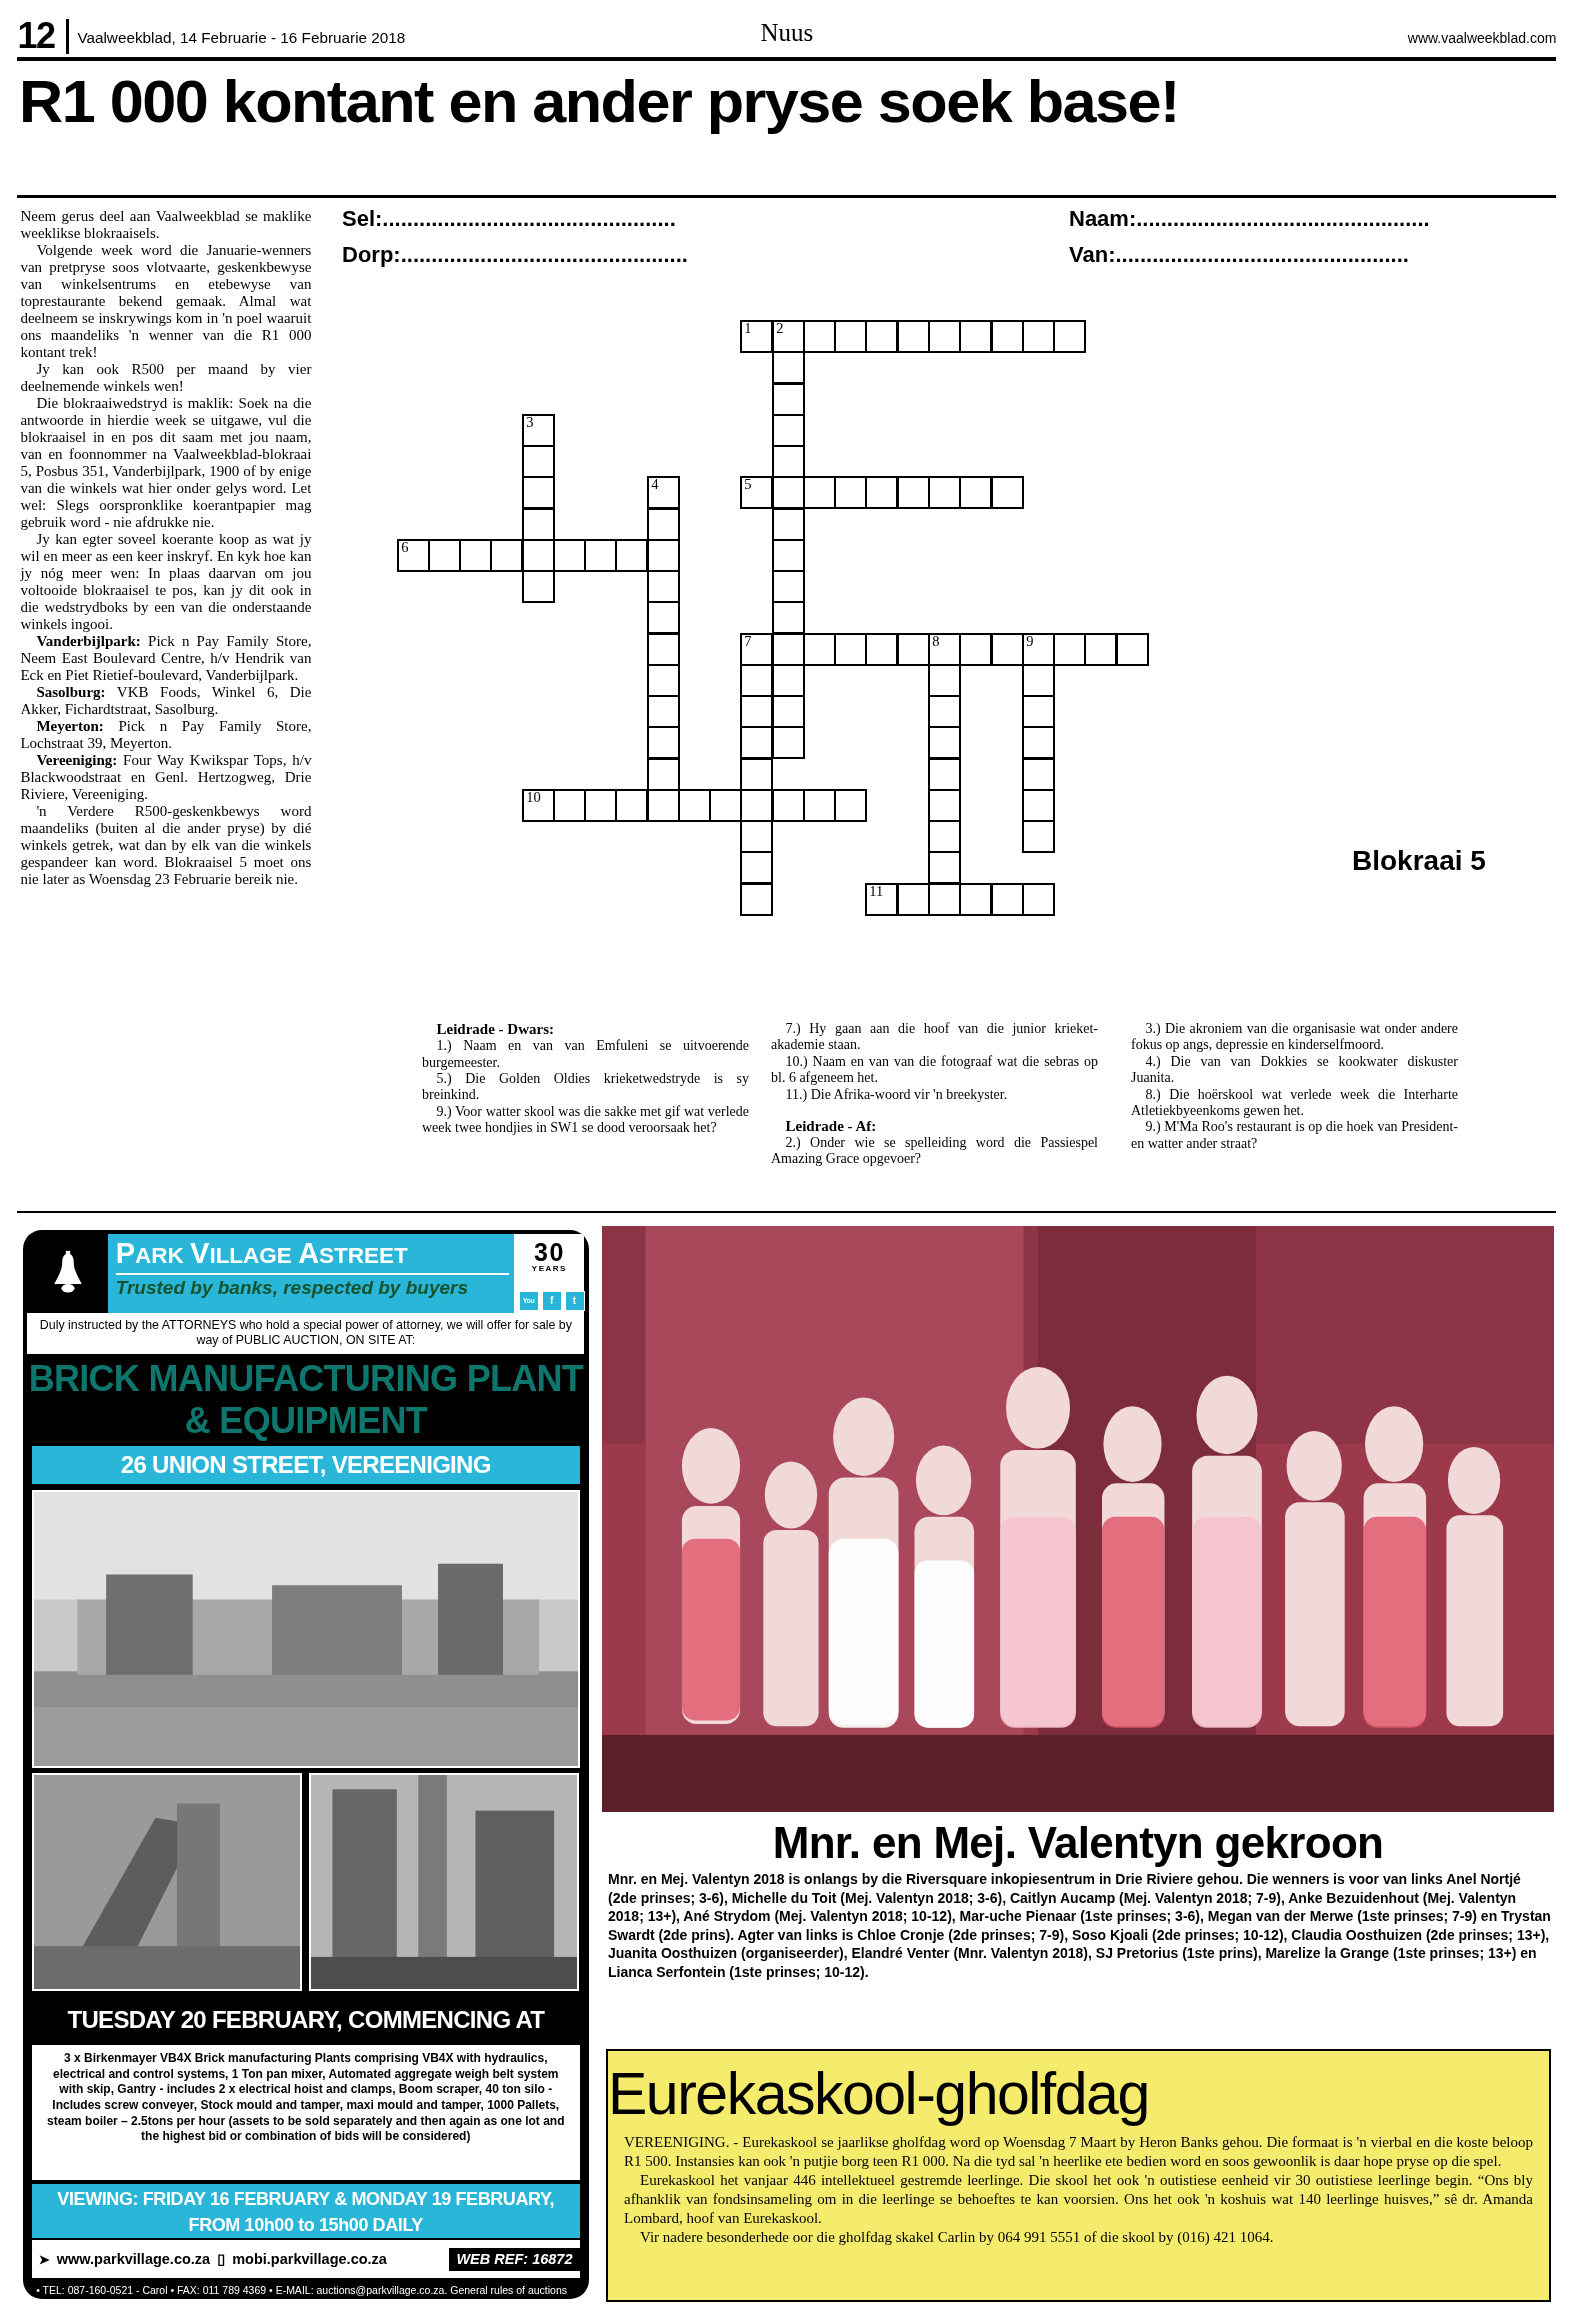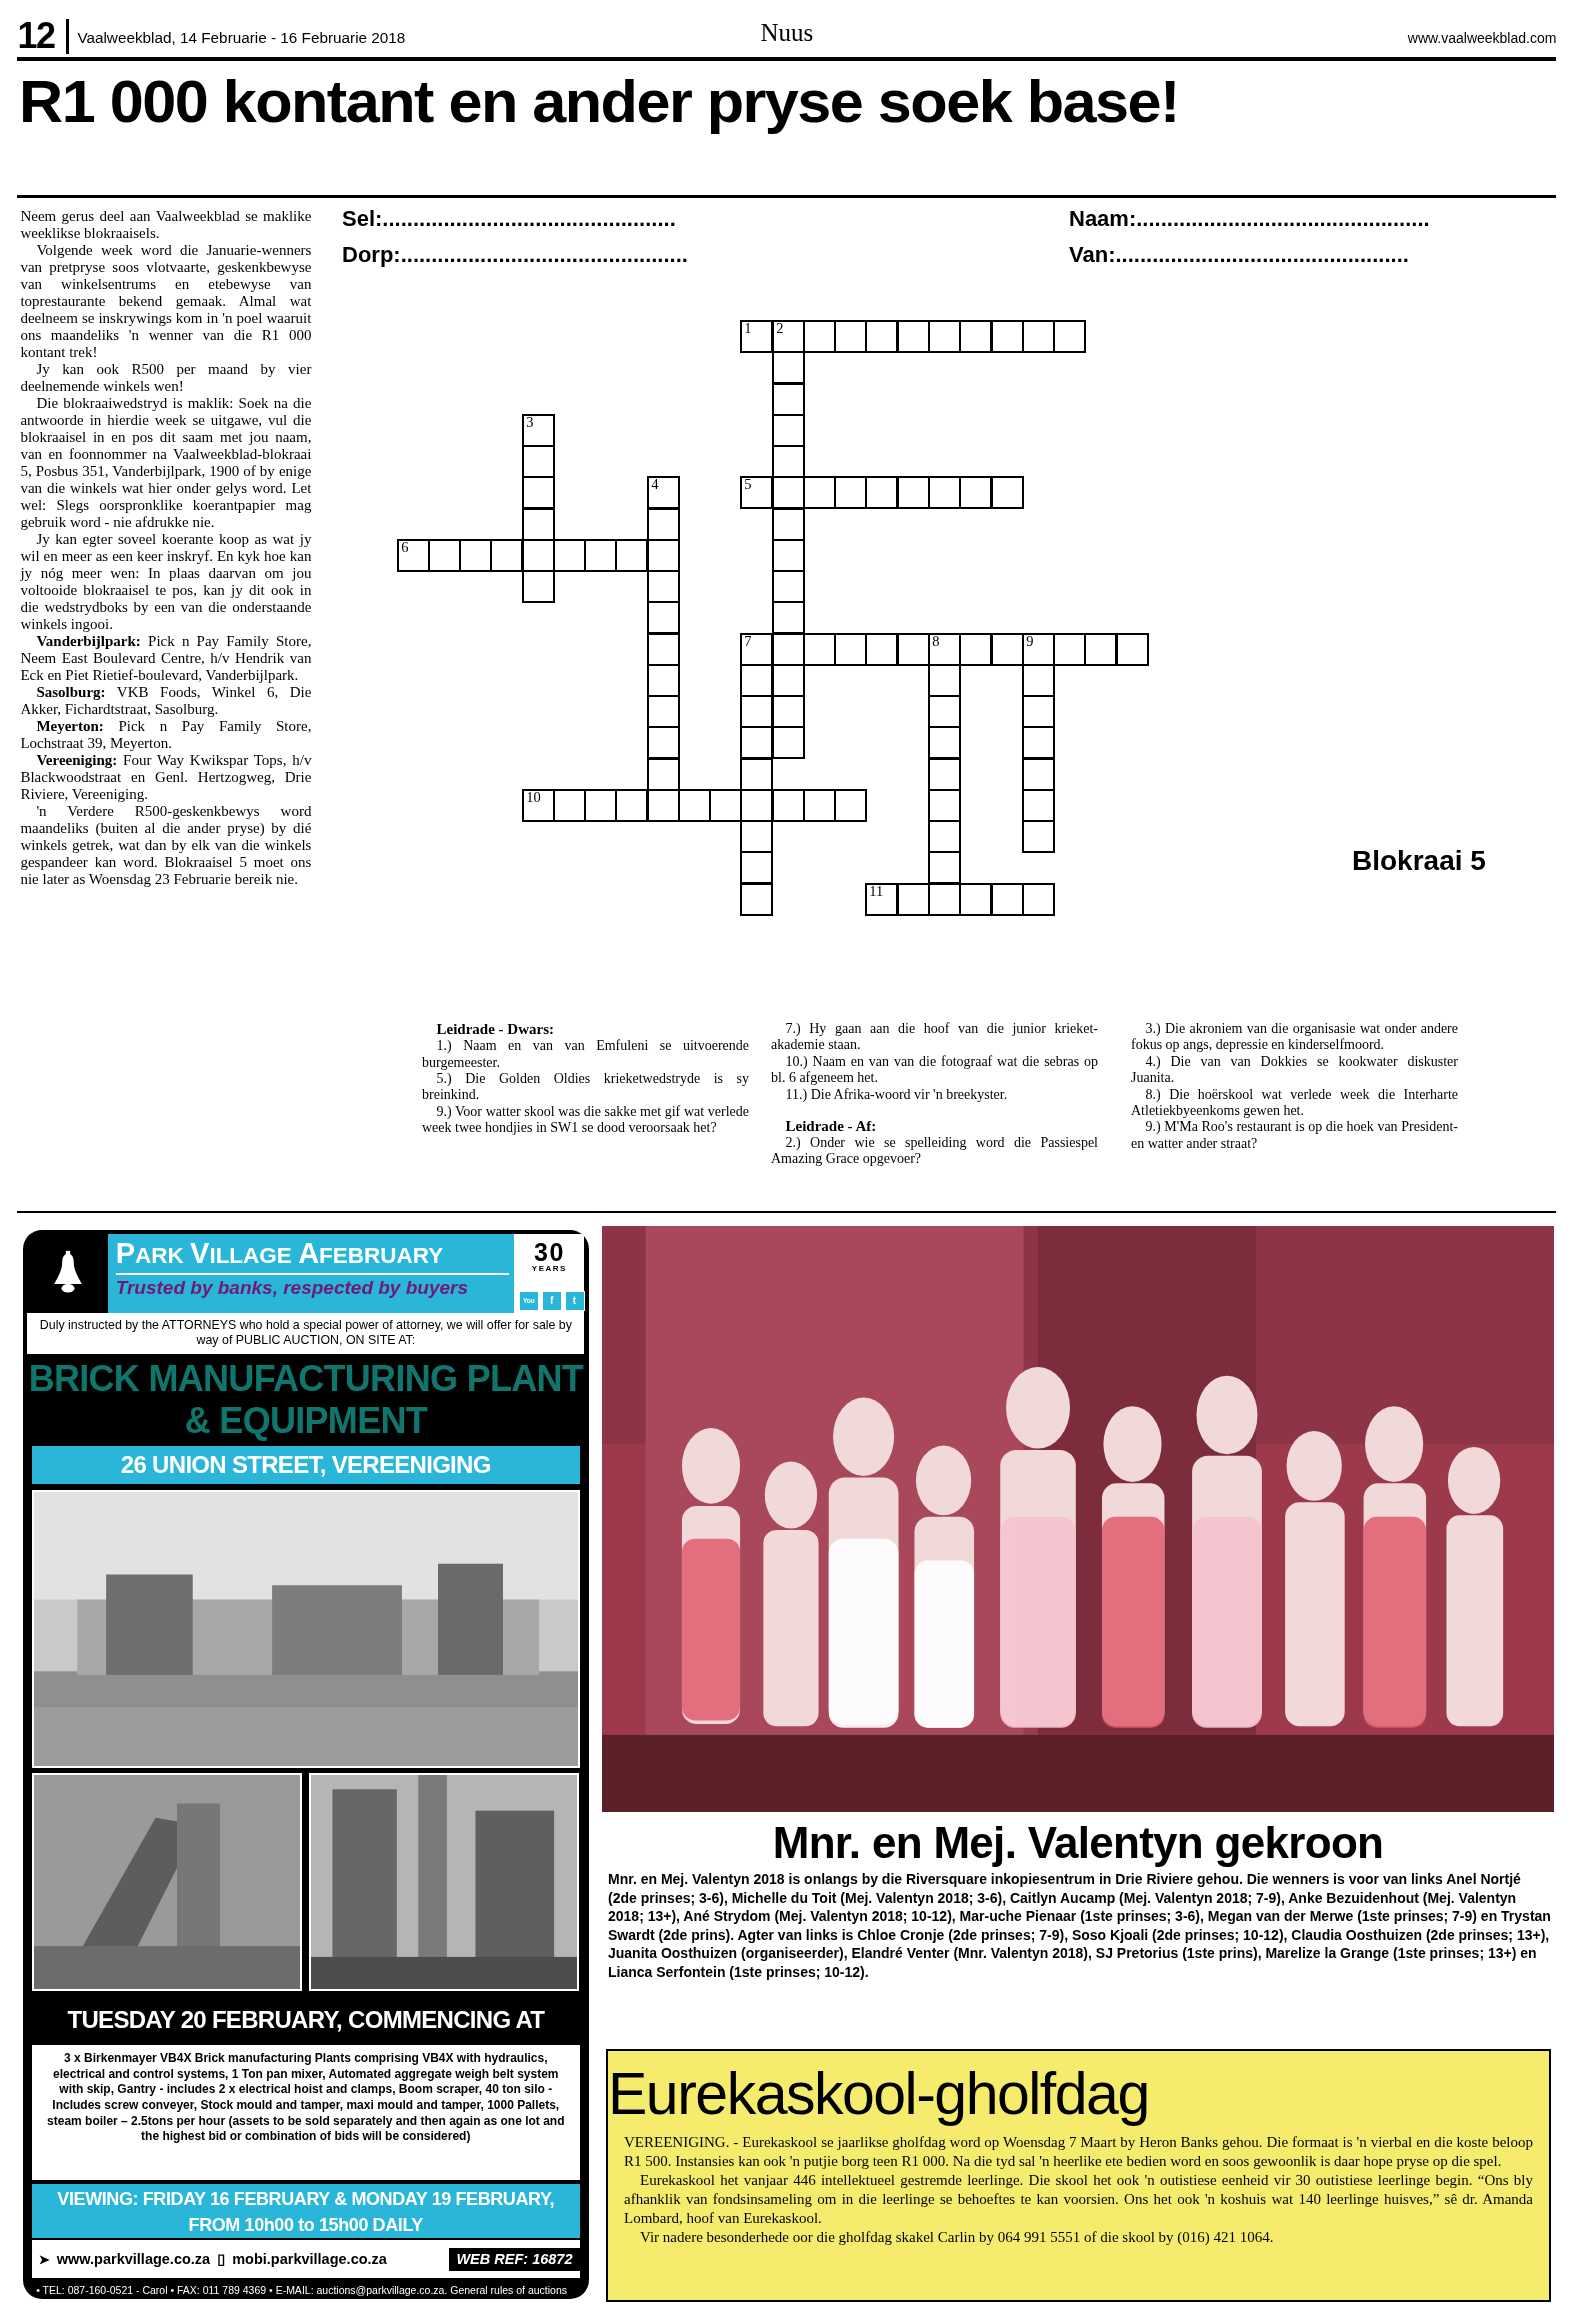--- a/index.html
+++ b/index.html
@@ -118,21 +118,21 @@
   .ad-logo-mid { flex:1; background:#29b6d8; padding:2.9px 5.8px 1.5px 7.3px; box-sizing:border-box; }
   .ad-logo-title {
     font-family:"Liberation Sans", sans-serif;
     font-weight:700; font-size:29px; color:#fff;
     letter-spacing:0px; line-height:33px; white-space:nowrap;
   }
   .ad-logo-title small { font-size:22.5px; }
   .logo-divider { height:2.2px; background:#fff; margin:0.7px 0 1.5px 0; }
   .ad-logo-tag {
     font-family:"Liberation Sans", sans-serif;
-    font-style:italic; font-weight:700; font-size:19px; color:#701a75; white-space:nowrap;
+    font-style:italic; font-weight:700; font-size:19px; color:#14532d; white-space:nowrap;
   }
   .ad-30 { width:70px; background:#fff; position:relative; }
   .badge30 {
     position:absolute; left:50%; top:4.4px; transform:translateX(-50%);
     width:57px; height:44px; color:#000;
     font-family:"Liberation Sans", sans-serif;
     font-weight:700; font-size:25px; text-align:center; line-height:29px;
   }
   .badge30 span { display:block; font-size:8px; letter-spacing:1.5px; line-height:8px; }
   .socials { position:absolute; left:4.4px; bottom:2.2px; display:flex; gap:2.9px; }
@@ -436,21 +436,21 @@
 
       <div class="ad-logo-row">
         <div class="ad-bell">
           <svg class="bell-glyph" viewBox="0 0 54 62">
             <path d="M27 4 C22 4 19 9 19 16 C19 28 12 38 8 46 L46 46 C42 38 35 28 35 16 C35 9 32 4 27 4 Z" fill="#fff"></path>
             <ellipse cx="27" cy="52" rx="9" ry="6" fill="#fff"></ellipse>
             <rect x="24" y="0" width="6" height="6" fill="#fff"></rect>
           </svg>
         </div>
         <div class="ad-logo-mid">
-          <div class="ad-logo-title"><span>P</span><small>ARK </small><span>V</span><small>ILLAGE </small><span>A</span><small>FEBRUARY</small></div>
+          <div class="ad-logo-title"><span>P</span><small>ARK </small><span>V</span><small>ILLAGE </small><span>A</span><small>STREET</small></div>
           <div class="logo-divider"></div>
           <div class="ad-logo-tag">Trusted by banks, respected by buyers</div>
         </div>
         <div class="ad-30">
           <div class="badge30">
               <span style="font-size:25px;line-height:26px;">30</span>
               <span>YEARS</span>
             </div>
           <div class="socials">
             <div class="soc" style="font-size:6.5px;line-height:18px;">You</div>

